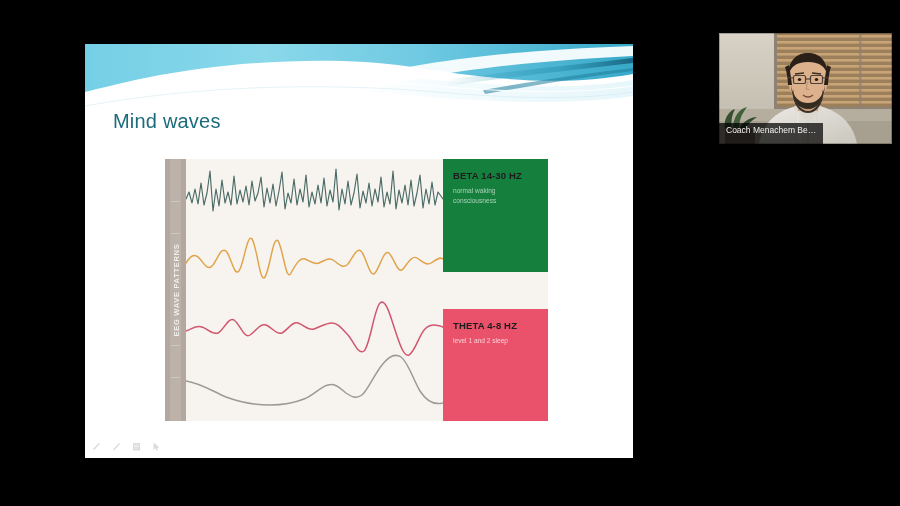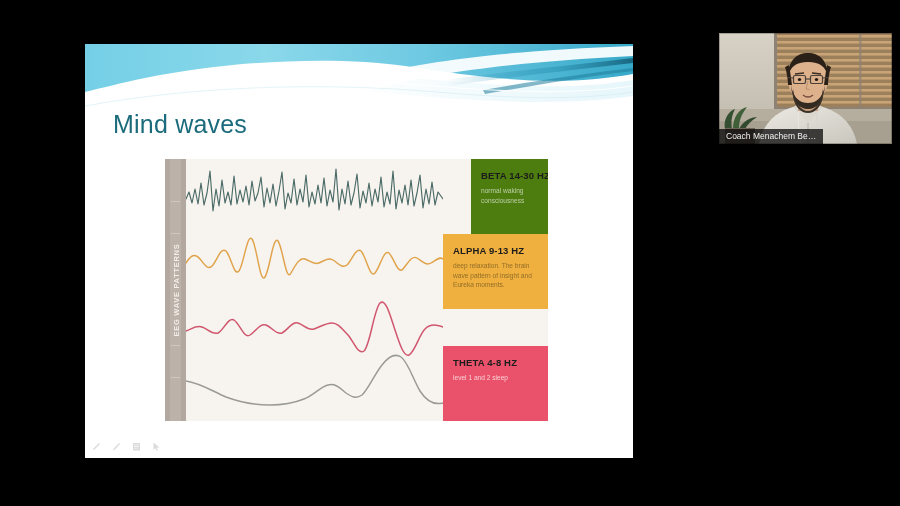--- a/index.html
+++ b/index.html
@@ -43,21 +43,21 @@
     height: 68px;
     overflow: hidden;
   }
   .banner svg { display: block; }
 
   
   .slide-title {
     position: absolute;
     left: 28px;
     top: 66px;
-    font-size: 25px;
+    font-size: 20px;
     font-weight: 400;
     color: #1b6b7c;
     letter-spacing: 0.2px;
     font-family: "Liberation Sans", sans-serif;
     white-space: nowrap;
   }
 
   
   #eeg {
     position: absolute;
@@ -179,21 +179,21 @@
     background: #2b2a26;
   }
   #webcam .cam-scene {
     position: absolute;
     inset: 0;
   }
   #webcam .cam-name {
     position: absolute;
     left: 0;
     bottom: 0;
-    padding: 2px 7px 3px 7px;
+    padding: 2px 7px 9px 7px;
     background: rgba(0,0,0,0.72);
     color: #f2f2f2;
     font-size: 8.5px;
     font-family: "Liberation Sans", sans-serif;
     white-space: nowrap;
     max-width: 108px;
     overflow: hidden;
     text-overflow: ellipsis;
   }
   #webcam svg { display: block; }
@@ -295,29 +295,25 @@
             <path d="M0,222 C14,224 26,232 40,238 C56,244 70,246 84,246 C98,246 108,244 118,240
                      C128,236 134,228 142,226 C150,224 155,230 160,234 C166,238 170,240 176,236
                      C182,231 188,216 196,206 C203,197 209,194 215,198 C222,203 227,220 234,232
                      C241,243 249,246 257,244" fill="none" stroke="#9a9b94" stroke-width="1.5" stroke-linejoin="round" stroke-linecap="round"></path>
           </g>
         </svg>
       </div>
 
       <div class="eeg-legend">
 
-        <div class="legend-block beta" style="background:#4d7c0f;margin-left:28px;">
+        <div class="legend-block beta" style="background:#15803d;">
           <div class="legend-title">BETA 14-30 HZ</div>
           <div class="legend-desc">normal waking consciousness</div>
         </div>
 
-        <div class="legend-block alpha" style="background:#efb03f;">
-          <div class="legend-title">ALPHA 9-13 HZ</div>
-          <div class="legend-desc">deep relaxation. The brain wave pattern of insight and Eureka moments.</div>
-        </div>
 
         <div class="legend-block theta" style="background:#e9526a;margin-top:37px;">
           <div class="legend-title">THETA 4-8 HZ</div>
           <div class="legend-desc">level 1 and 2 sleep</div>
         </div>
 
 
       </div>
     </div>
 

